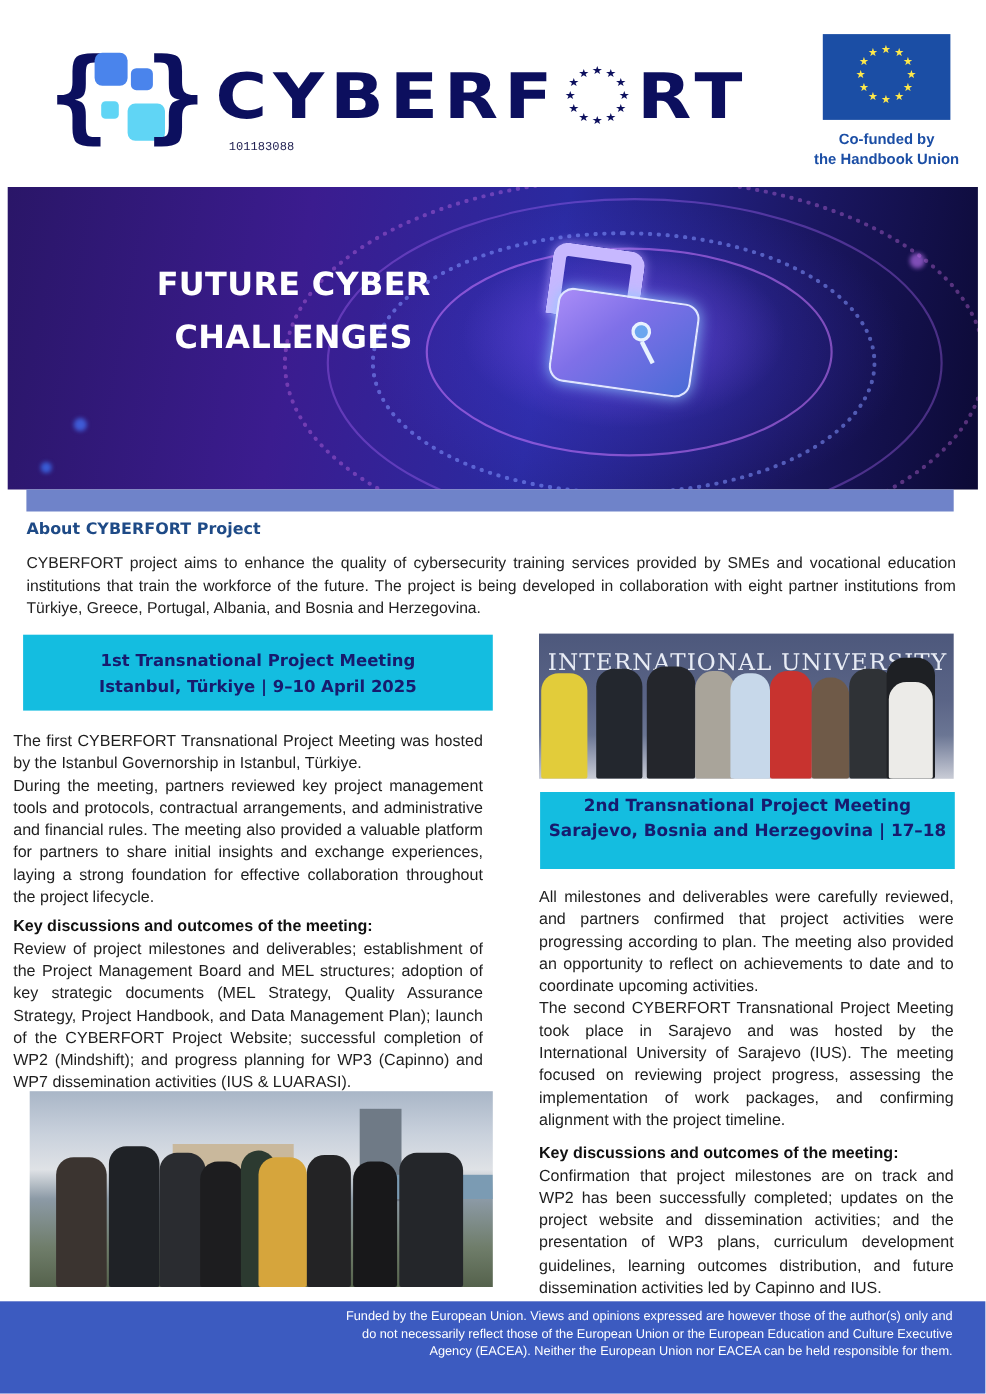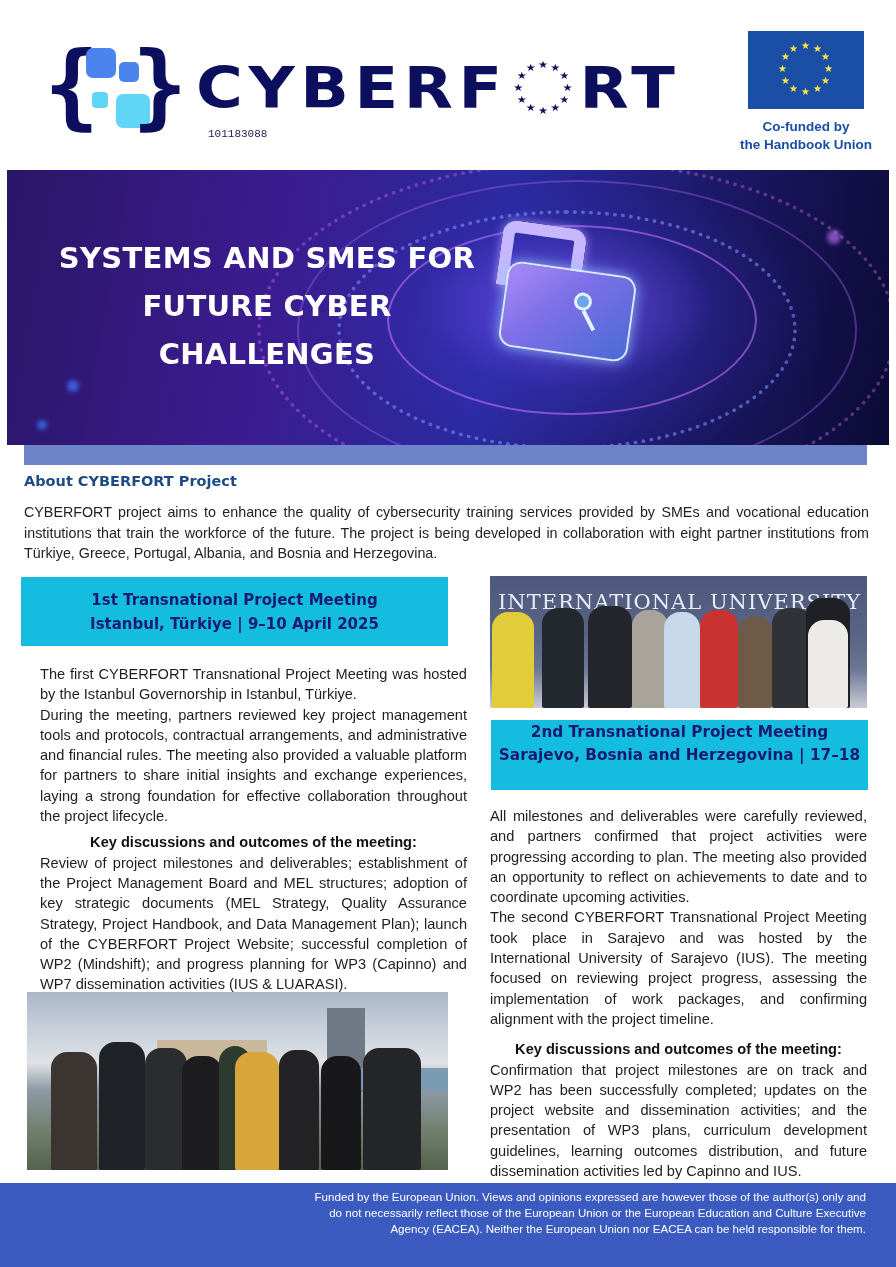--- a/index.html
+++ b/index.html
@@ -47,22 +47,22 @@
   .about-title { position: absolute; left: 24px; top: 473px; font-family: "DejaVu Sans", sans-serif; font-weight: bold; font-size: 14.5px; color: #1e4a86; }
   .about-text { position: absolute; left: 24px; top: 502px; width: 845px; font-family: "Liberation Sans", sans-serif; font-size: 14.3px; line-height: 20.5px; text-align: justify; color: #222; }
 
   
   .meet-head { position: absolute; background: #14bde0; color: #171b6e; font-family: "DejaVu Sans", sans-serif; font-weight: bold; text-align: center; }
   .meet-head.m1 { left: 21px; top: 577px; width: 427px; height: 69px; padding-top: 11px; font-size: 15px; line-height: 24px; }
   .meet-head.m2 { left: 491px; top: 720px; width: 377px; height: 70px; padding-top: 1px; font-size: 15.3px; line-height: 23px; }
 
   .col-text { position: absolute; font-family: "Liberation Sans", sans-serif; font-size: 14.6px; line-height: 20.3px; text-align: justify; color: #1e1e1e; }
   .col-text p { margin: 0; }
-  .col-text .kd { font-weight: bold; margin-top: 6px; display: block; text-align: center; color: #111; }
-  .c1a { left: 40px; top: 664px; width: 427px; }
+  .col-text .kd { font-weight: bold; margin-top: 6px; display: block; text-align: left; color: #111; }
+  .c1a { left: 12px; top: 664px; width: 427px; }
   .c2a { left: 490px; top: 806px; width: 377px; }
 
   
   .photo { position: absolute; overflow: hidden; }
   .photo.p1 { left: 27px; top: 992px; width: 421px; height: 178px;
      background: linear-gradient(180deg, #a9b6c7 0%, #c9d1dc 22%, #dfe2e6 40%, #8c9aa6 55%, #6f7d6a 80%, #55624c 100%); }
   .photo.p2 { left: 490px; top: 576px; width: 377px; height: 132px;
      background: linear-gradient(180deg, #4d587c 0%, #5a6486 45%, #6b7694 70%, #c9ccd6 100%); }
   .person { position: absolute; bottom: 0; border-radius: 16px 16px 2px 2px; }
   .iu-sign { position: absolute; left: 8px; top: 14px; color: #e8ecf5; font-family: "DejaVu Serif", serif; font-size: 21px; letter-spacing: 1px; white-space: nowrap; }
@@ -137,21 +137,20 @@
   <div class="glow" style="left:820px;top:60px;width:14px;height:14px;background:rgba(200,120,255,0.6);"></div>
   <div class="glow" style="left:30px;top:250px;width:10px;height:10px;background:rgba(60,110,240,0.8);"></div>
   <div class="lock">
     <div class="shackle"></div>
     <div class="body">
       <div class="keyhole"></div>
       <div class="keystem"></div>
     </div>
   </div>
   <div class="hero-title">
-    <div>SYSTEMS AND SMES FOR</div>
     <div>FUTURE CYBER</div>
     <div>CHALLENGES</div>
   </div>
 </div>
 <div class="hero-strip"></div>
 
 <h2 class="about-title">About CYBERFORT Project</h2>
 <p class="about-text">CYBERFORT project aims to enhance the quality of cybersecurity training services provided by SMEs and vocational education institutions that train the workforce of the future. The project is being developed in collaboration with eight partner institutions from Türkiye, Greece, Portugal, Albania, and Bosnia and Herzegovina.</p>
 
 <div class="meet-head m1">

